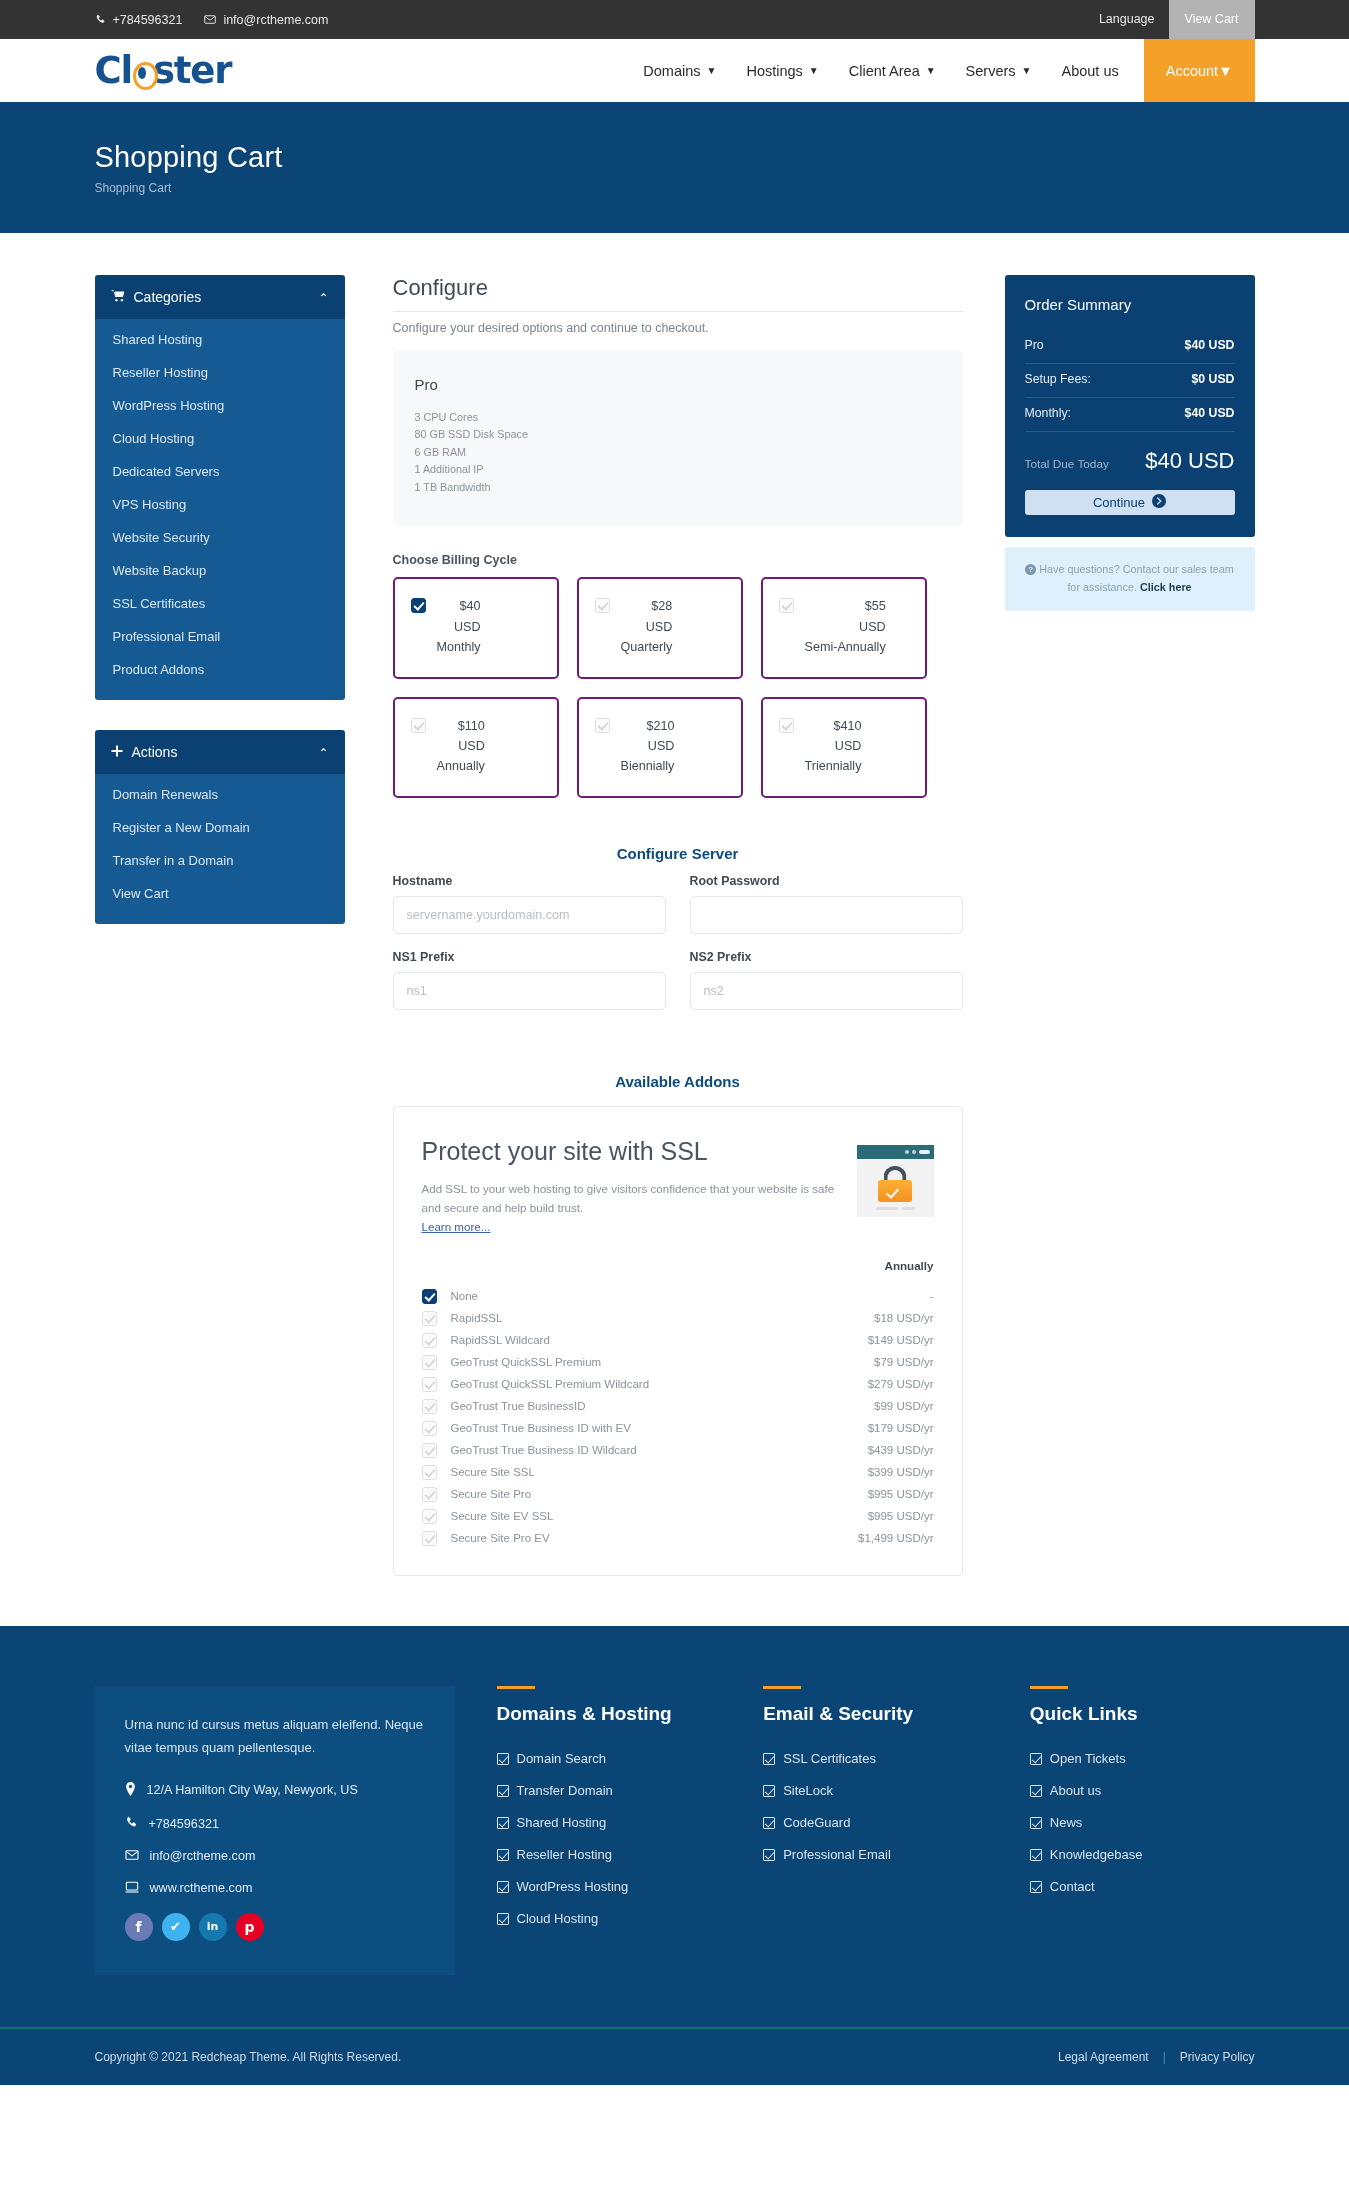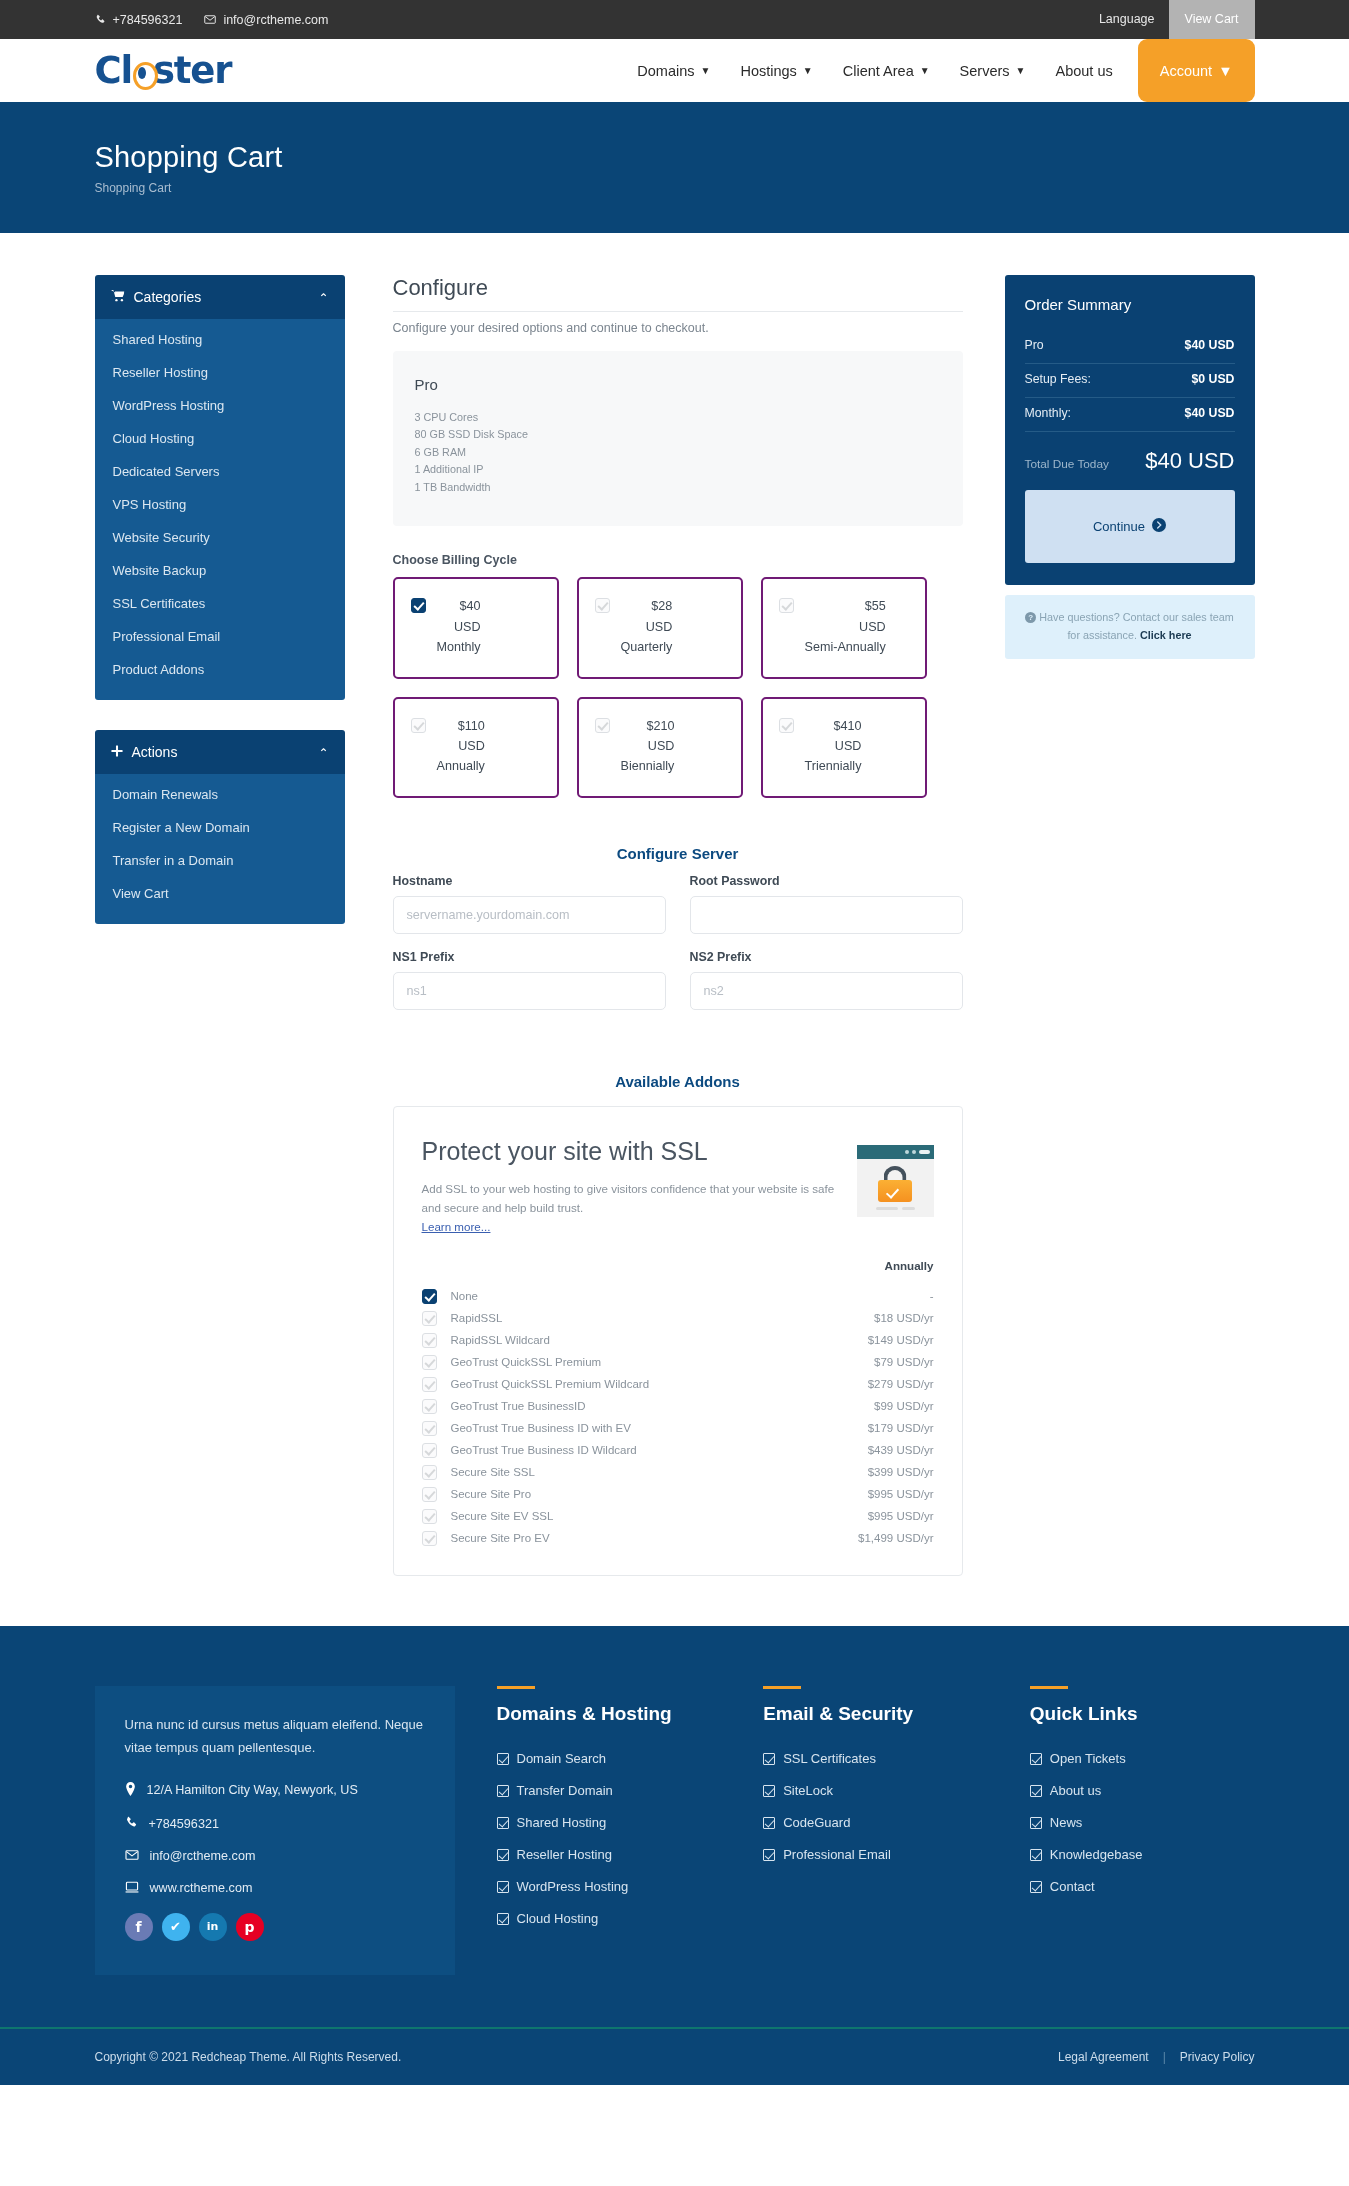--- a/index.html
+++ b/index.html
@@ -68,22 +68,22 @@
     margin-left: auto; display: flex; align-items: center; height: 63px;
   }
   .nav-link {
     font-size: 14.5px; color: #2b2b2b; padding: 0 15px;
     display: flex; align-items: center; gap: 6px; height: 63px;
     text-decoration: none;
   }
   .nav-link .caret { font-size: 10px; line-height: 1; }
   .nav-account {
     background: #f5a028; color: #ffffff;
-    padding: 0 22px; height: 63px; display: flex; align-items: center; gap: 6px;
-    font-size: 14.5px; margin-left: 10px; border-radius: 9px;
+    padding: 0 22px; height: 63px; display: flex; align-items: center; gap: 0;
+    font-size: 14.5px; margin-left: 10px;
   }
 
   
   .pagehead {
     background: #0a4576;
     height: 131px;
     display: flex; align-items: center;
   }
   .pagehead-inner { width: 1160px; margin: 0 auto; }
   .pagehead h1 {
@@ -225,21 +225,21 @@
   }
   .sum-row .val { font-weight: 700; color: #ffffff; font-size: 12.3px; }
   .sum-total {
     display: flex; justify-content: space-between; align-items: baseline;
     margin-top: 16px; margin-bottom: 16px;
   }
   .sum-total .lbl { color: #9db6cb; font-size: 11.8px; }
   .sum-total .amt { color: #ffffff; font-size: 22px; font-weight: 400; }
   .btn-continue {
     width: 100%; background: #cfe0f2; color: #0a4172; border: none;
-    border-radius: 3px; padding: 28px 0; font-size: 13px;
+    border-radius: 3px; padding: 4px 0; font-size: 13px;
     font-family: "Liberation Sans", sans-serif; cursor: pointer;
     display: flex; align-items: center; justify-content: center; gap: 7px;
   }
   .helpbox {
     background: #def0fb; border-radius: 3px; margin-top: 10px;
     padding: 14px 18px; text-align: center;
     font-size: 10.8px; color: #8aa4b4; line-height: 1.65;
   }
   .helpbox b { color: #1b3a52; }
   .helpbox .qmark {

